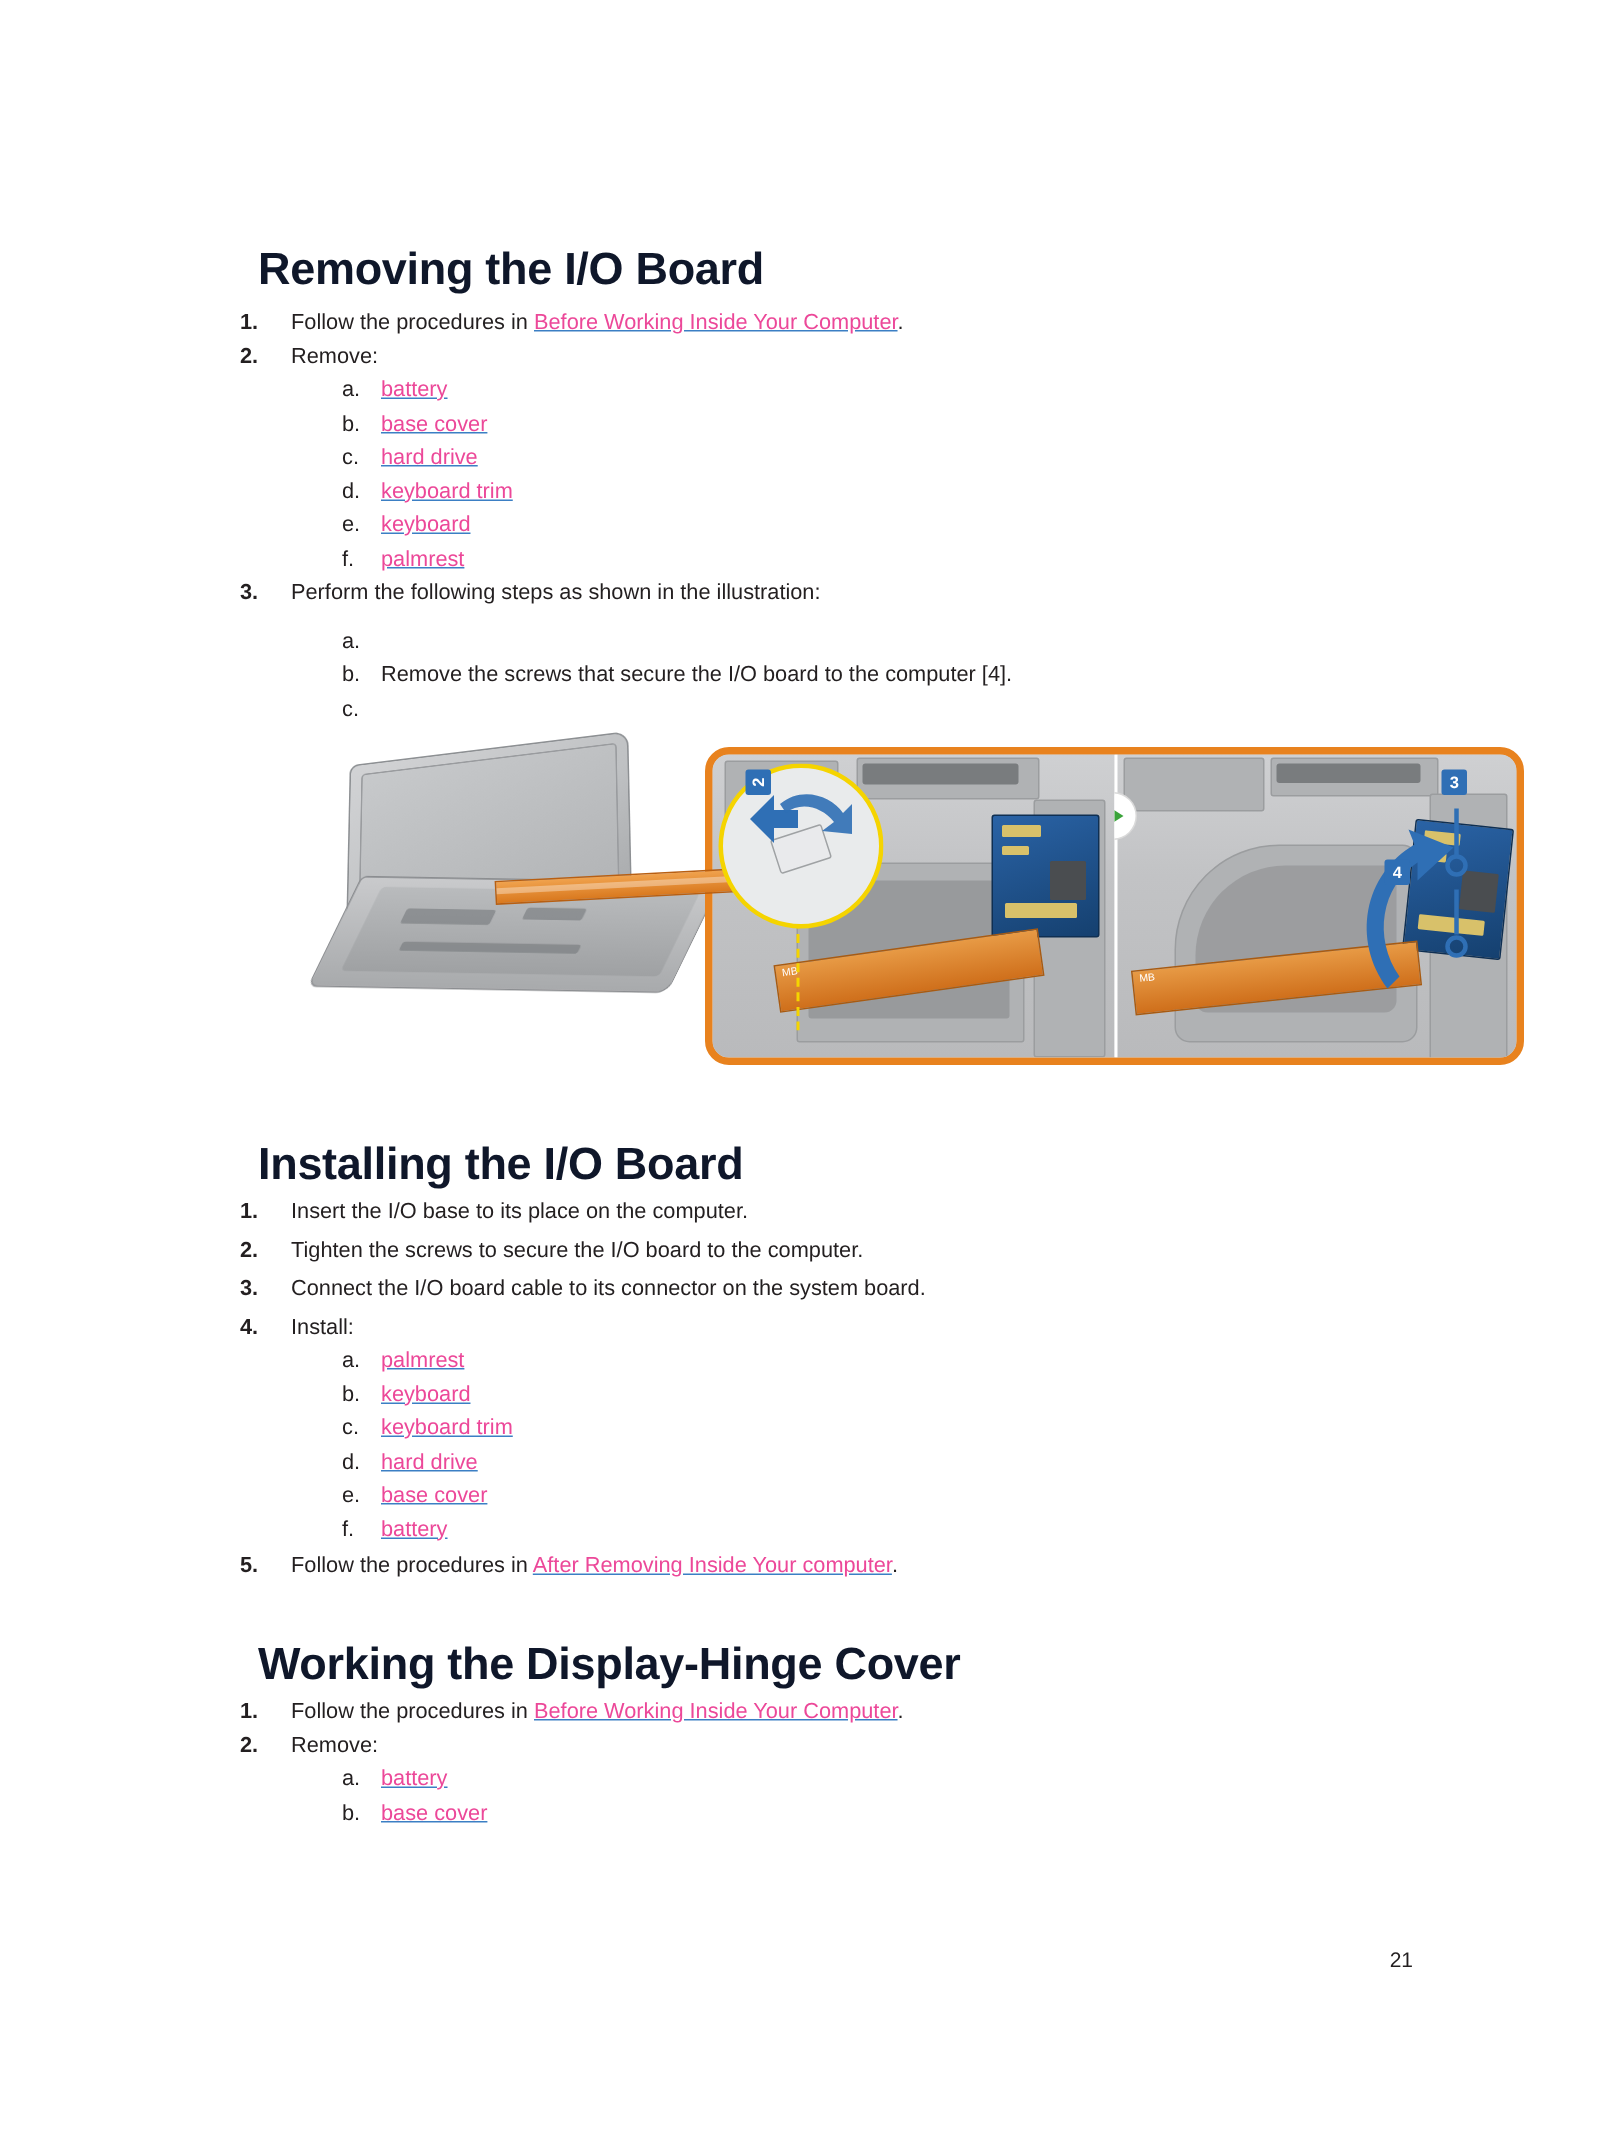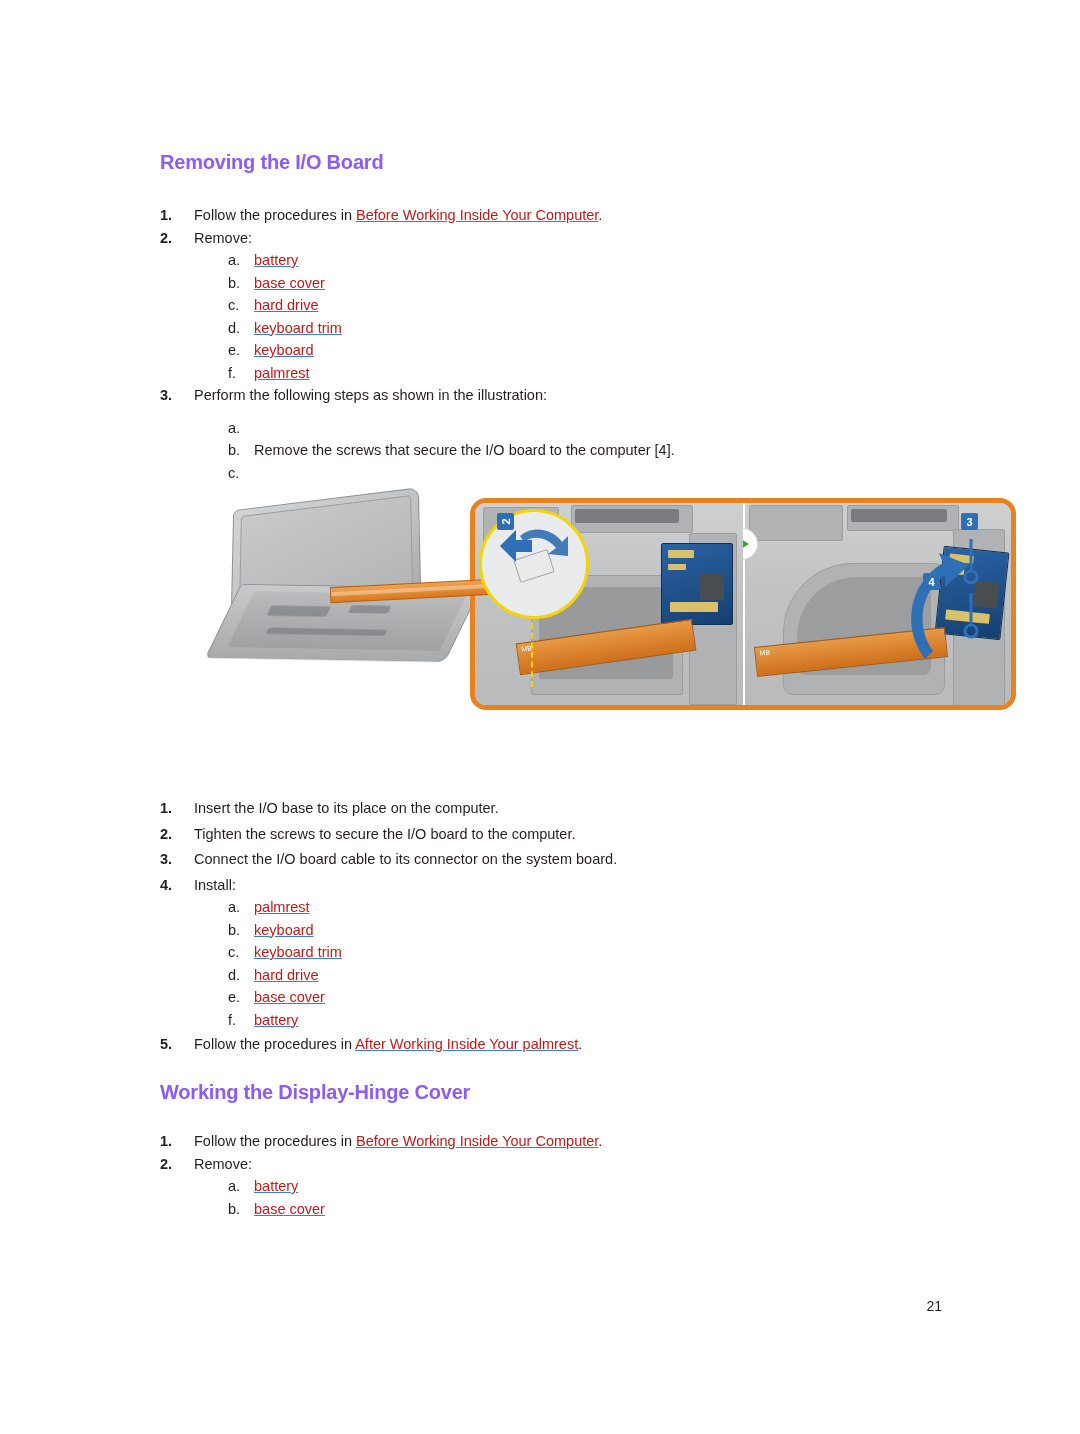--- a/index.html
+++ b/index.html
@@ -15,24 +15,24 @@
     position: relative;
     overflow: hidden;
   }
   .page {
     position: relative;
     width: 1080px;
     height: 1434px;
   }
   h1.section-title {
     position: absolute;
-    font-size: 20px;
+    font-size: 30px;
     font-weight: bold;
-    color: #8b5cf6;
-    margin: 0;
+    color: #0f172a;
+    margin: 12px;
     letter-spacing: -0.2px;
   }
   .step-list {
     position: absolute;
     left: 160px;
     width: 760px;
   }
   .step-row {
     display: flex;
     align-items: flex-start;
@@ -54,21 +54,21 @@
     align-items: flex-start;
     font-size: 14.5px;
     line-height: 22.5px;
     margin-left: 34px;
   }
   .sub-letter {
     width: 26px;
     flex: 0 0 26px;
   }
   a.link, .link {
-    color: #b91c1c;
+    color: #ec4899;
     text-decoration: underline;
     text-decoration-color: #3b7fc4;
   }
   .indent-letters {
     margin-left: 34px;
   }
   .pagenum {
     position: absolute;
     right: 138px;
     bottom: 120px;
@@ -408,20 +408,21 @@
         </svg>
         <div class="num-badge" style="left:180px; top:70px;">4</div>
 
         <div class="play-btn" style="left:-16px; top:26px;">
           <div class="play-tri"></div>
         </div>
       </div>
     </div>
   </div>
 
+  <h1 class="section-title" style="left:160px; top:748px;">Installing the I/O Board</h1>
 
   <div class="step-list" style="top:797px;">
     <div class="step-row" style="margin-bottom:3px;">
       <span class="step-num">1.</span>
       <span class="step-text">Insert the I/O base to its place on the computer.</span>
     </div>
     <div class="step-row" style="margin-bottom:3px;">
       <span class="step-num">2.</span>
       <span class="step-text">Tighten the screws to secure the I/O board to the computer.</span>
     </div>
@@ -456,21 +457,21 @@
         <a class="link" href="#">base cover</a>
       </div>
       <div class="sub-row">
         <span class="sub-letter">f.</span>
         <a class="link" href="#">battery</a>
       </div>
     </div>
 
     <div class="step-row" style="margin-top:2px;">
       <span class="step-num">5.</span>
-      <span class="step-text"><span>Follow the procedures in </span><a class="link" href="#">After Working Inside Your palmrest</a><span>.</span></span>
+      <span class="step-text"><span>Follow the procedures in </span><a class="link" href="#">After Removing Inside Your computer</a><span>.</span></span>
     </div>
   </div>
 
   <h1 class="section-title" style="left:160px; top:1081px;">Working the Display-Hinge Cover</h1>
 
   <div class="step-list" style="top:1130px;">
     <div class="step-row">
       <span class="step-num">1.</span>
       <span class="step-text"><span>Follow the procedures in </span><a class="link" href="#">Before Working Inside Your Computer</a><span>.</span></span>
     </div>

